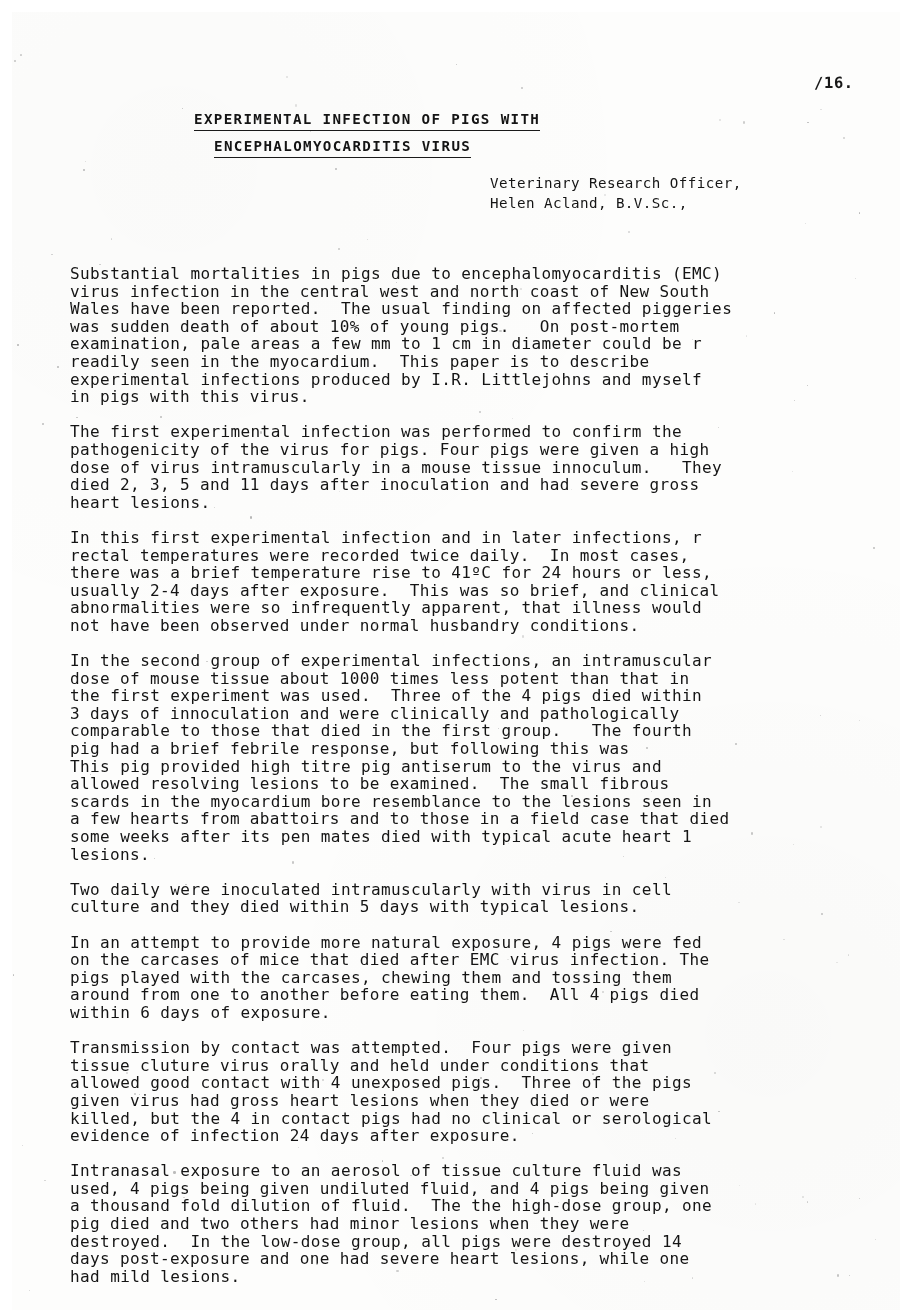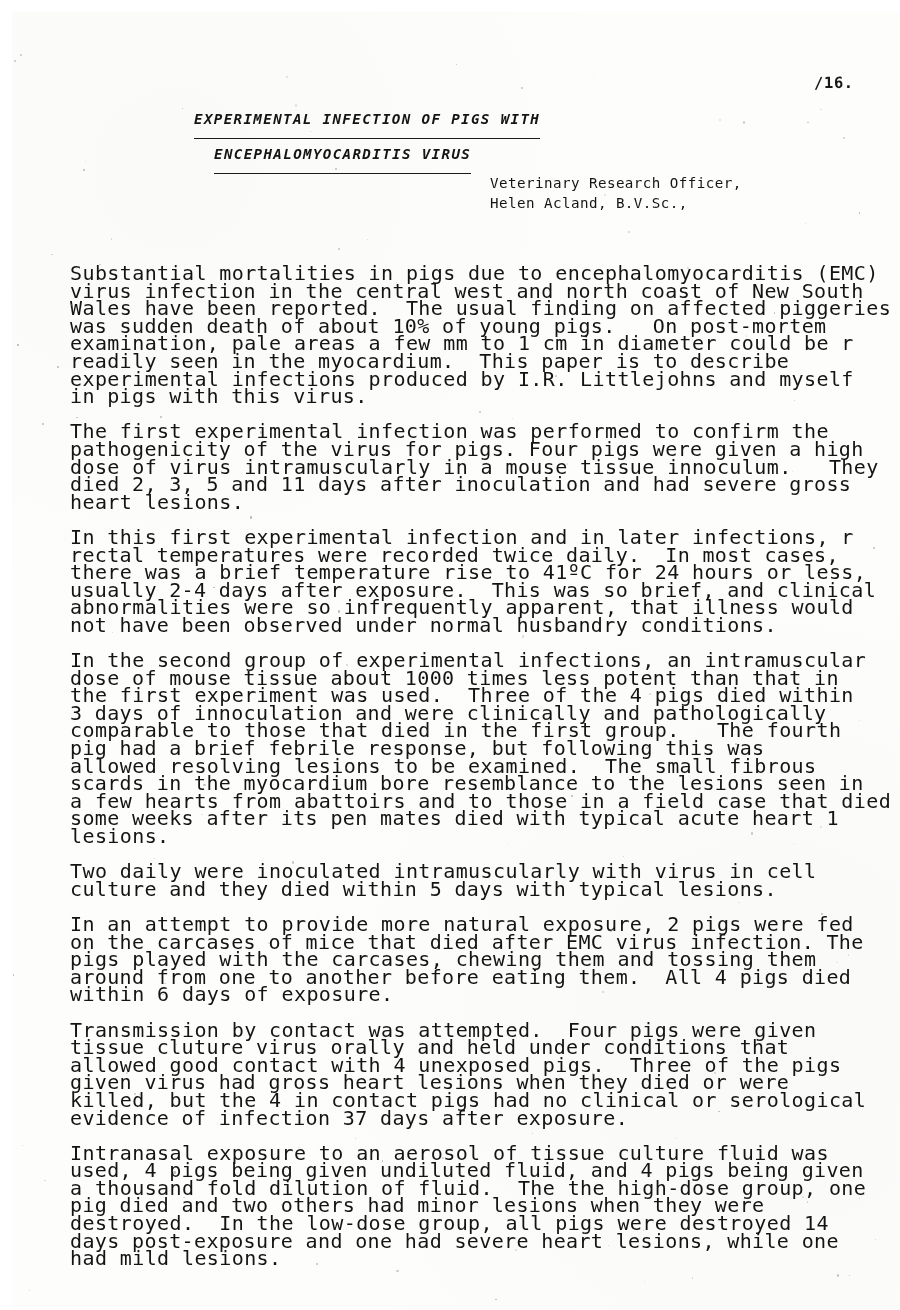--- a/index.html
+++ b/index.html
@@ -43,23 +43,22 @@
     left: 182px;
     line-height: 22px;
   }
   #title-block .t-line {
     font-size: 14.2px;
     letter-spacing: 1.35px;
     font-weight: 600;
     white-space: pre;
     display: inline-block;
     border-bottom: 1.6px solid #1a1a1a;
-    padding-bottom: 8px;
+    padding-bottom: 0px;
     color: #141414;
-    font-style: italic;
   }
   #title-line-1 { margin-left: 0px; }
   #title-line-2-wrap { display: block; margin-top: 4px; margin-left: 20px; }
 
   
   #author-block {
     position: absolute;
     top: 162px;
     left: 478px;
     line-height: 19.5px;
@@ -68,21 +67,21 @@
     color: #151515;
   }
   #author-block .a-line { white-space: pre; display: block; }
 
   
   #body-text {
     position: absolute;
     top: 253px;
     left: 58px;
     width: 828px;
-    font-size: 20px;
+    font-size: 16px;
     line-height: 17.6px;
     letter-spacing: 0.38px;
     color: #141414;
   }
   .para { margin: 0 0 17.6px 0; }
   .para .line {
     white-space: pre;
     display: block;
     min-height: 17.6px;
   }
@@ -150,44 +149,45 @@
         <span class="line">abnormalities were so infrequently apparent, that illness would</span>
         <span class="line">not have been observed under normal husbandry conditions.</span>
       </p>
       <p class="para">
         <span class="line">In the second group of experimental infections, an intramuscular</span>
         <span class="line">dose of mouse tissue about 1000 times less potent than that in</span>
         <span class="line">the first experiment was used.  Three of the 4 pigs died within</span>
         <span class="line">3 days of innoculation and were clinically and pathologically</span>
         <span class="line">comparable to those that died in the first group.   The fourth</span>
         <span class="line">pig had a brief febrile response, but following this was</span>
+        <span class="line">This pig provided high titre pig antiserum to the virus and</span>
         <span class="line">allowed resolving lesions to be examined.  The small fibrous</span>
         <span class="line">scards in the myocardium bore resemblance to the lesions seen in</span>
         <span class="line">a few hearts from abattoirs and to those in a field case that died</span>
         <span class="line">some weeks after its pen mates died with typical acute heart 1</span>
         <span class="line">lesions.</span>
       </p>
       <p class="para">
         <span class="line">Two daily were inoculated intramuscularly with virus in cell</span>
         <span class="line">culture and they died within 5 days with typical lesions.</span>
       </p>
       <p class="para">
-        <span class="line">In an attempt to provide more natural exposure, 2 pigs were fed</span>
+        <span class="line">In an attempt to provide more natural exposure, 4 pigs were fed</span>
         <span class="line">on the carcases of mice that died after EMC virus infection. The</span>
         <span class="line">pigs played with the carcases, chewing them and tossing them</span>
         <span class="line">around from one to another before eating them.  All 4 pigs died</span>
         <span class="line">within 6 days of exposure.</span>
       </p>
       <p class="para">
         <span class="line">Transmission by contact was attempted.  Four pigs were given</span>
         <span class="line">tissue cluture virus orally and held under conditions that</span>
         <span class="line">allowed good contact with 4 unexposed pigs.  Three of the pigs</span>
         <span class="line">given virus had gross heart lesions when they died or were</span>
         <span class="line">killed, but the 4 in contact pigs had no clinical or serological</span>
-        <span class="line">evidence of infection 37 days after exposure.</span>
+        <span class="line">evidence of infection 24 days after exposure.</span>
       </p>
       <p class="para">
         <span class="line">Intranasal exposure to an aerosol of tissue culture fluid was</span>
         <span class="line">used, 4 pigs being given undiluted fluid, and 4 pigs being given</span>
         <span class="line">a thousand fold dilution of fluid.  The the high-dose group, one</span>
         <span class="line">pig died and two others had minor lesions when they were</span>
         <span class="line">destroyed.  In the low-dose group, all pigs were destroyed 14</span>
         <span class="line">days post-exposure and one had severe heart lesions, while one</span>
         <span class="line">had mild lesions.</span>
       </p>

